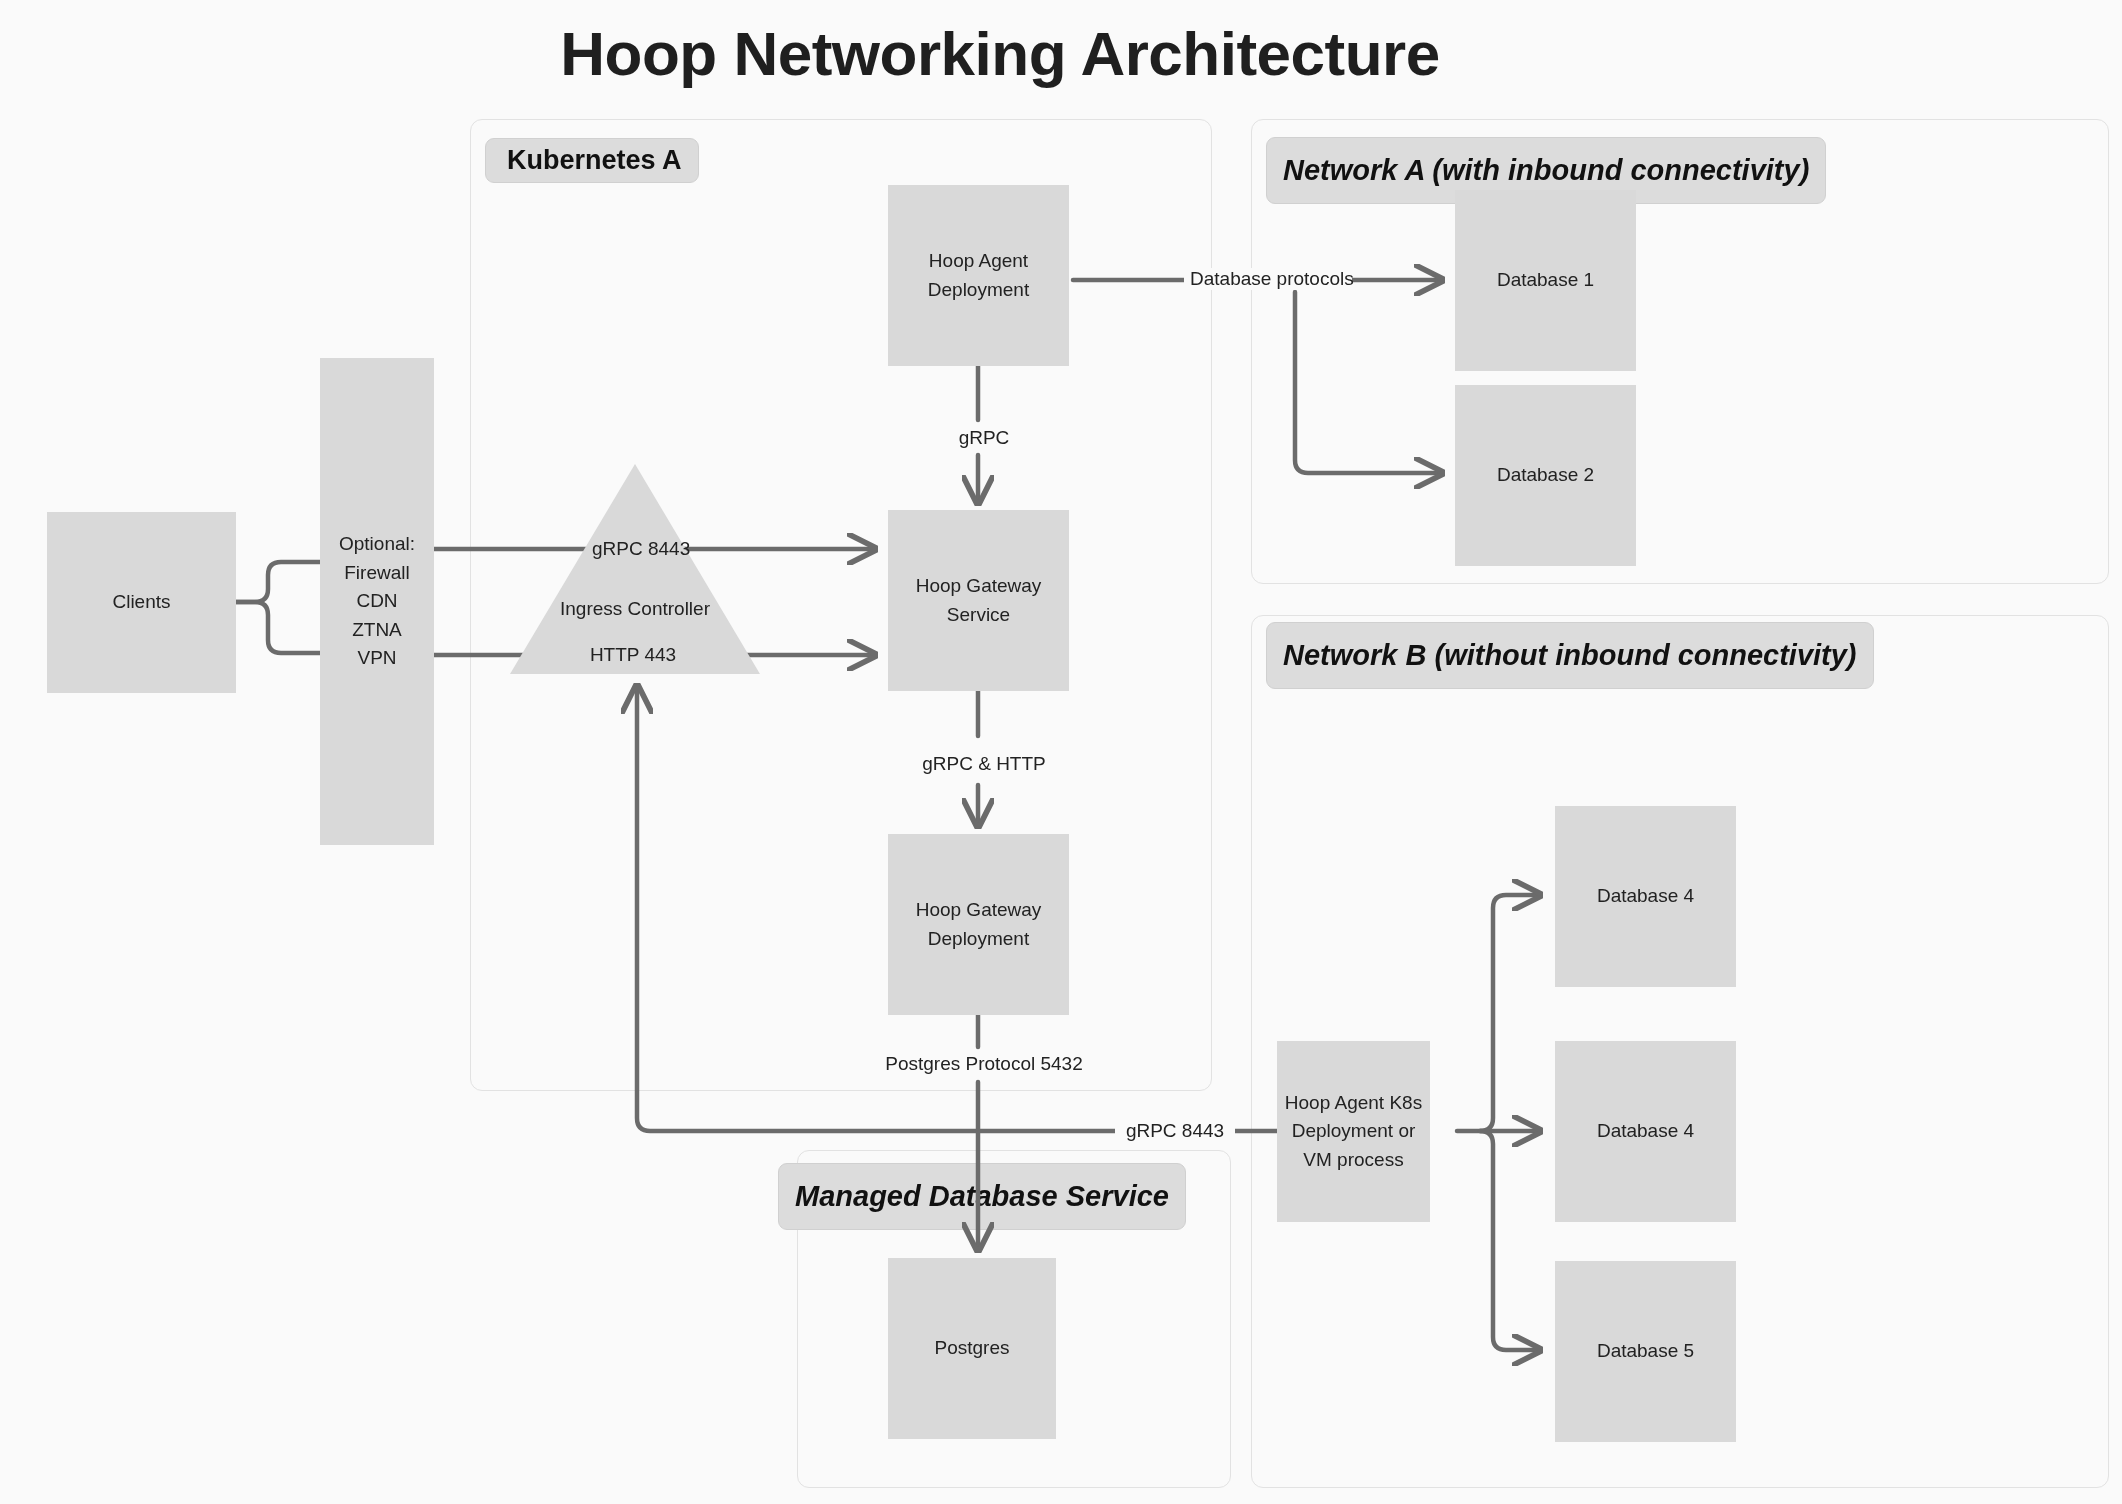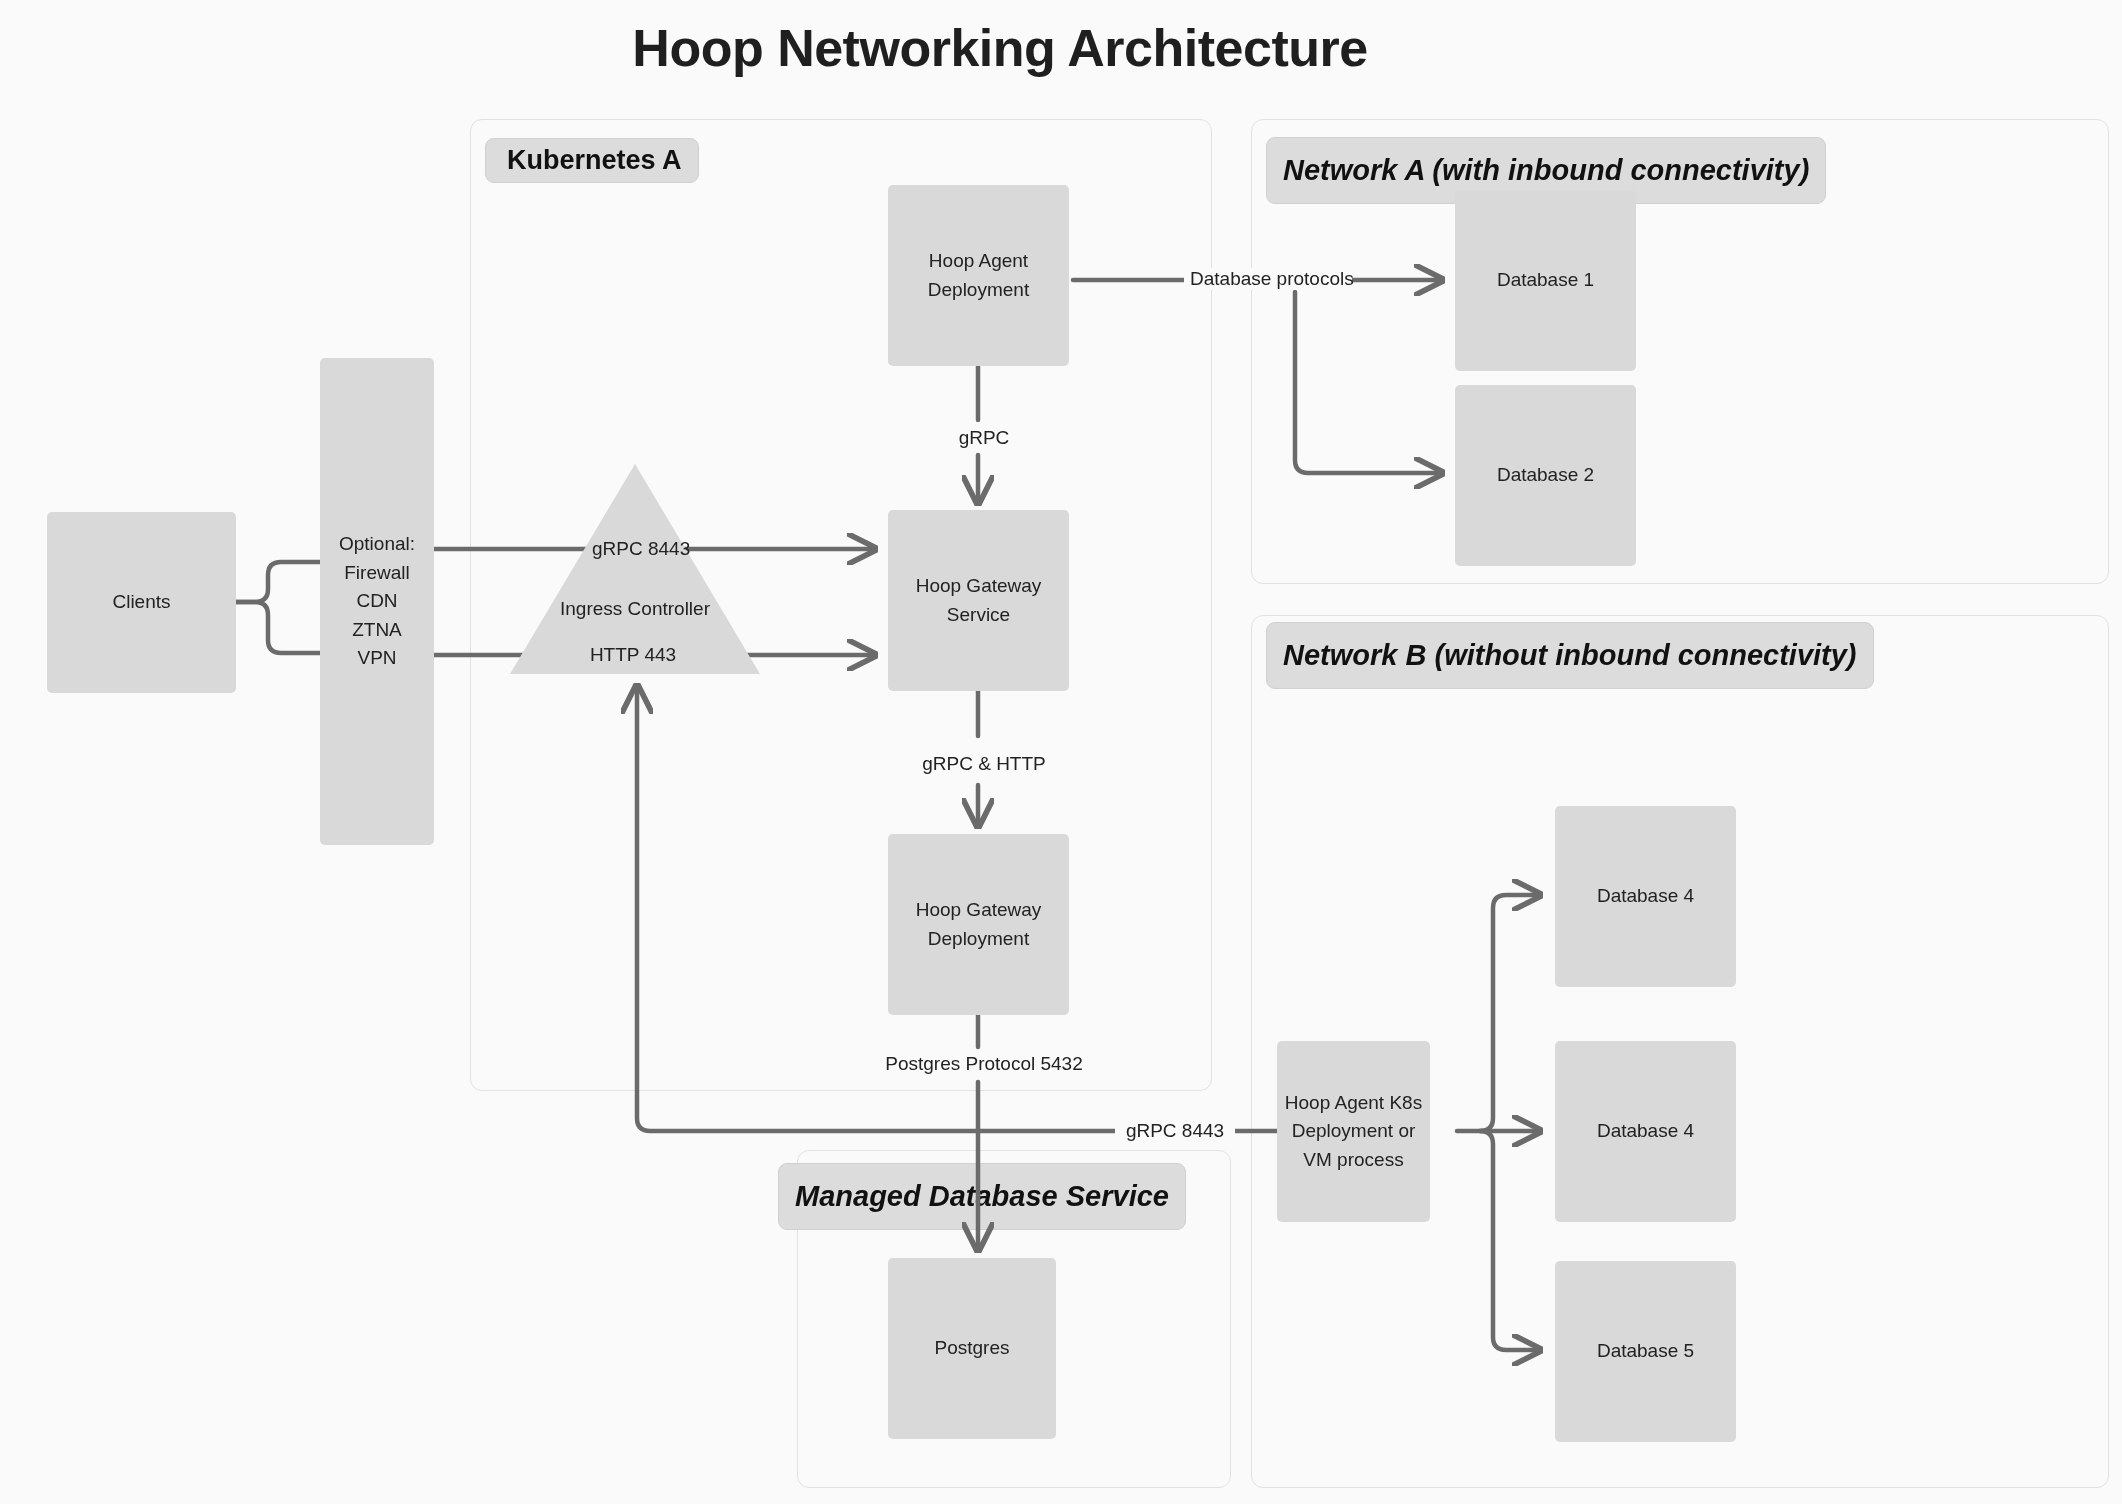--- a/index.html
+++ b/index.html
@@ -14,21 +14,21 @@
     height: 1504px;
     background: #fafafa;
     overflow: hidden;
   }
   #page-title {
     position: absolute;
     left: 0;
     top: 18px;
     width: 2000px;
     text-align: center;
-    font-size: 52px;
+    font-size: 62px;
     font-weight: bold;
     color: #1f1f1f;
     letter-spacing: -0.5px;
   }
   
   .group {
     position: absolute;
     border: 1.5px solid #e2e2e2;
     border-radius: 12px;
     background: #fafafa;
@@ -53,21 +53,21 @@
   }
   .label-big {
     font-size: 29px;
     padding: 16px 16px;
     font-style: italic;
   }
   
   .node {
     position: absolute;
     background: #d9d9d9;
-    border-radius: 5px;
+    border-radius: 0;
     box-sizing: border-box;
     display: flex;
     align-items: center;
     justify-content: center;
     text-align: center;
     color: #222;
     font-size: 19px;
     line-height: 1.5;
   }
   .node span { display: block; }

